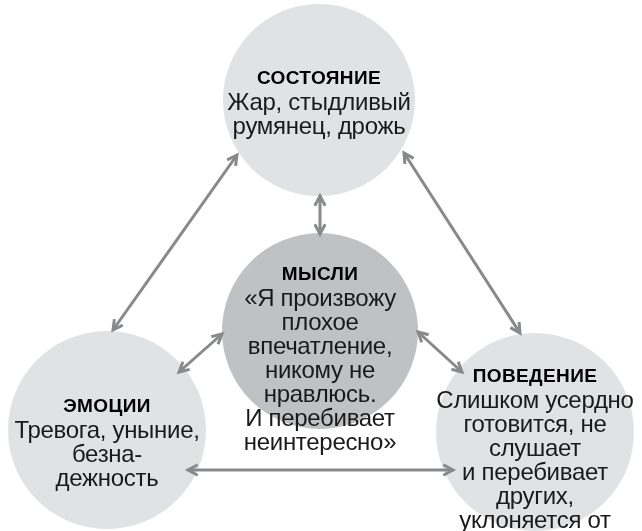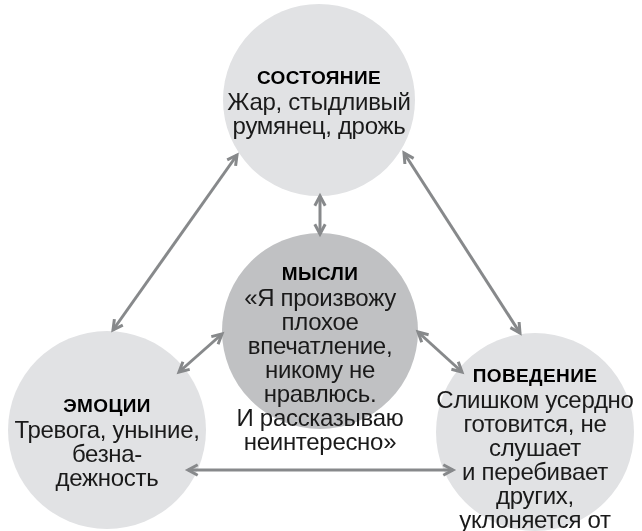--- a/index.html
+++ b/index.html
@@ -100,21 +100,21 @@
     <div class="node-title">СОСТОЯНИЕ</div>
     <div class="node-body">Жар, стыдливый
 румянец, дрожь</div>
   </div>
 
   <div class="node-text text-thoughts" style="color: rgb(26, 26, 26);">
     <div class="node-title">МЫСЛИ</div>
     <div class="node-body">«Я произвожу
 плохое впечатление,
 никому не нравлюсь.
-И рассказываю
+И перебивает
 неинтересно»</div>
   </div>
 
   <div class="node-text text-emotions" style="color: rgb(26, 26, 26);">
     <div class="node-title">ЭМОЦИИ</div>
     <div class="node-body">Тревога, уныние, безна-
 дежность</div>
   </div>
 
   <div class="node-text text-behavior" style="color: rgb(26, 26, 26);">

